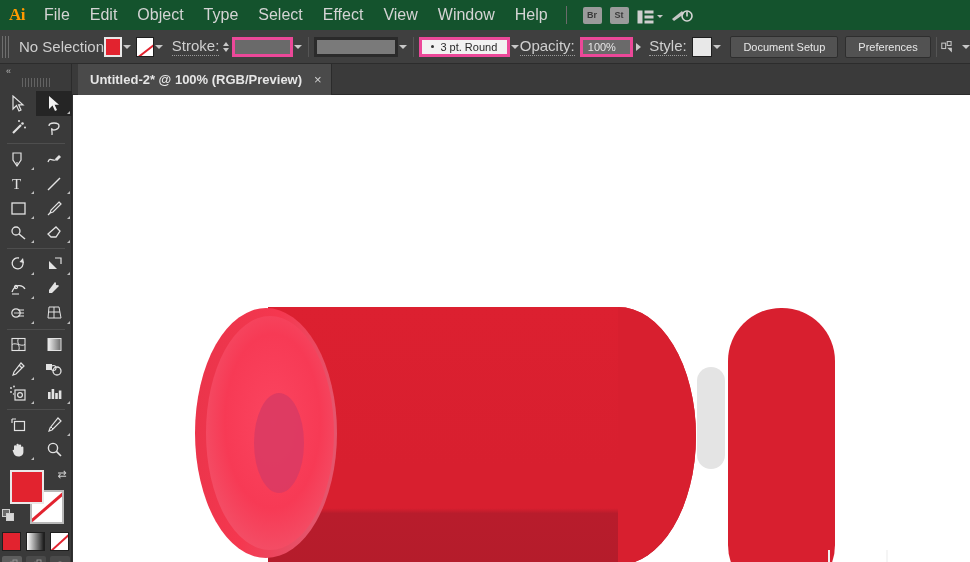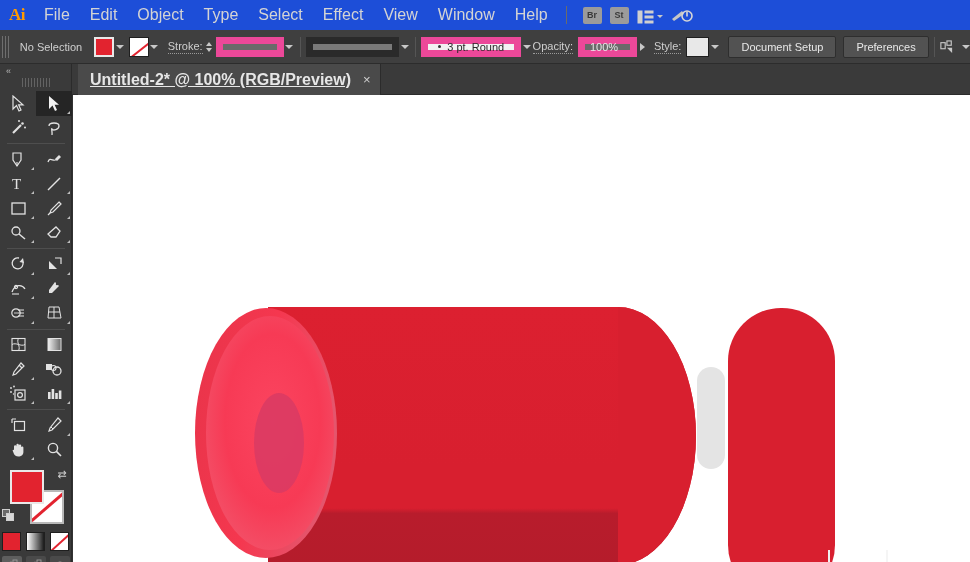--- a/index.html
+++ b/index.html
@@ -8,21 +8,21 @@
     overflow: hidden;
     background: #323232;
     font-family: "Liberation Sans", sans-serif;
     -webkit-font-smoothing: antialiased;
   }
   .app { position: relative; width: 970px; height: 562px; }
 
   
   .menubar {
     position: absolute; left: 0; top: 0; width: 970px; height: 30px;
-    background: #1d4ed8;
+    background: #14532d;
     display: flex; align-items: center;
   }
   .ai-logo {
     width: 34px; height: 30px;
     display: flex; align-items: center; justify-content: center;
     color: #FF9A00; font-weight: bold; font-size: 17px;
     font-family: "Liberation Serif", serif;
     letter-spacing: -0.5px;
   }
   .menu-item {
@@ -49,21 +49,21 @@
   .controlbar {
     position: absolute; left: 0; top: 30px; width: 970px; height: 34px;
     background: #3f3f3f; display: flex; align-items: center;
     border-bottom: 1px solid #2c2c2c;
   }
   .grip {
     width: 9px; height: 22px; margin: 0 4px 0 2px;
     background: repeating-linear-gradient(to right,
       #6e6e6e 0px, #6e6e6e 1px, transparent 1px, transparent 3px);
   }
-  .cb-label { color: #cfcfcf; font-size: 11px; white-space: nowrap; }
+  .cb-label { color: #cfcfcf; font-size: 15px; white-space: nowrap; }
   .cb-label.dotted { border-bottom: 1px dotted #9a9a9a; padding-bottom: 1px; }
   .swatch-box {
     width: 22px; height: 20px; border: 1px solid #1f1f1f;
     background: #fff; position: relative;
   }
   .swatch-box.fillred { background: #E2232F; border: 2px solid #e8e8e8; }
   .swatch-none::after {
     content: ""; position: absolute; left: -2px; top: 50%;
     width: 30px; height: 2px; background: #E2232F;
     transform: rotate(-38deg); transform-origin: center;
@@ -77,21 +77,21 @@
     display: flex; flex-direction: column; align-items: center;
     justify-content: center; gap: 2px; width: 11px; margin: 0 2px;
   }
   .stepper i {
     display: block; width: 0; height: 0;
     border-left: 3.5px solid transparent; border-right: 3.5px solid transparent;
   }
   .stepper i.up { border-bottom: 4px solid #c8c8c8; }
   .stepper i.dn { border-top: 4px solid #c8c8c8; }
   .field {
-    height: 20px; background: #6a6a6a; border: 7px solid #ec4899;
+    height: 20px; background: #6a6a6a; border: 3px solid #ec4899;
     color: #e6e6e6; font-size: 11px; display: flex; align-items: center;
     padding: 0 5px;
   }
   .field.wide { width: 74px; }
   .field.brushdef { width: 104px; background: #7a7a7a; border-color: #2a2a2a; }
   .field.light {
     background: #f2f2f2; color: #2a2a2a; width: 112px;
     justify-content: center; gap: 6px;
   }
   .field.opacity { width: 64px; }
@@ -112,21 +112,21 @@
   .tabbar {
     position: absolute; left: 0; top: 64px; width: 970px; height: 31px;
     background: #3a3a3a; border-bottom: 1px solid #2b2b2b;
   }
   .doc-tab {
     position: absolute; left: 78px; top: 0; height: 31px;
     background: #4a4a4a; display: flex; align-items: center;
     padding: 0 9px 0 12px; gap: 12px;
     border-right: 1px solid #2b2b2b;
   }
-  .doc-tab-title { color: #e6e6e6; font-size: 16px; font-weight: bold; white-space: nowrap; text-decoration: underline; }
+  .doc-tab-title { color: #e6e6e6; font-size: 13px; font-weight: bold; white-space: nowrap; }
   .tab-close { color: #cfcfcf; font-size: 13px; line-height: 1; cursor: pointer; }
 
   
   .toolpanel {
     position: absolute; left: 0; top: 64px; width: 72px; height: 498px;
     background: #3a3a3a; border-right: 1px solid #2b2b2b;
   }
   .tool-collapse {
     height: 14px; display: flex; align-items: center;
     padding-left: 6px; color: #b5b5b5; font-size: 9px;

